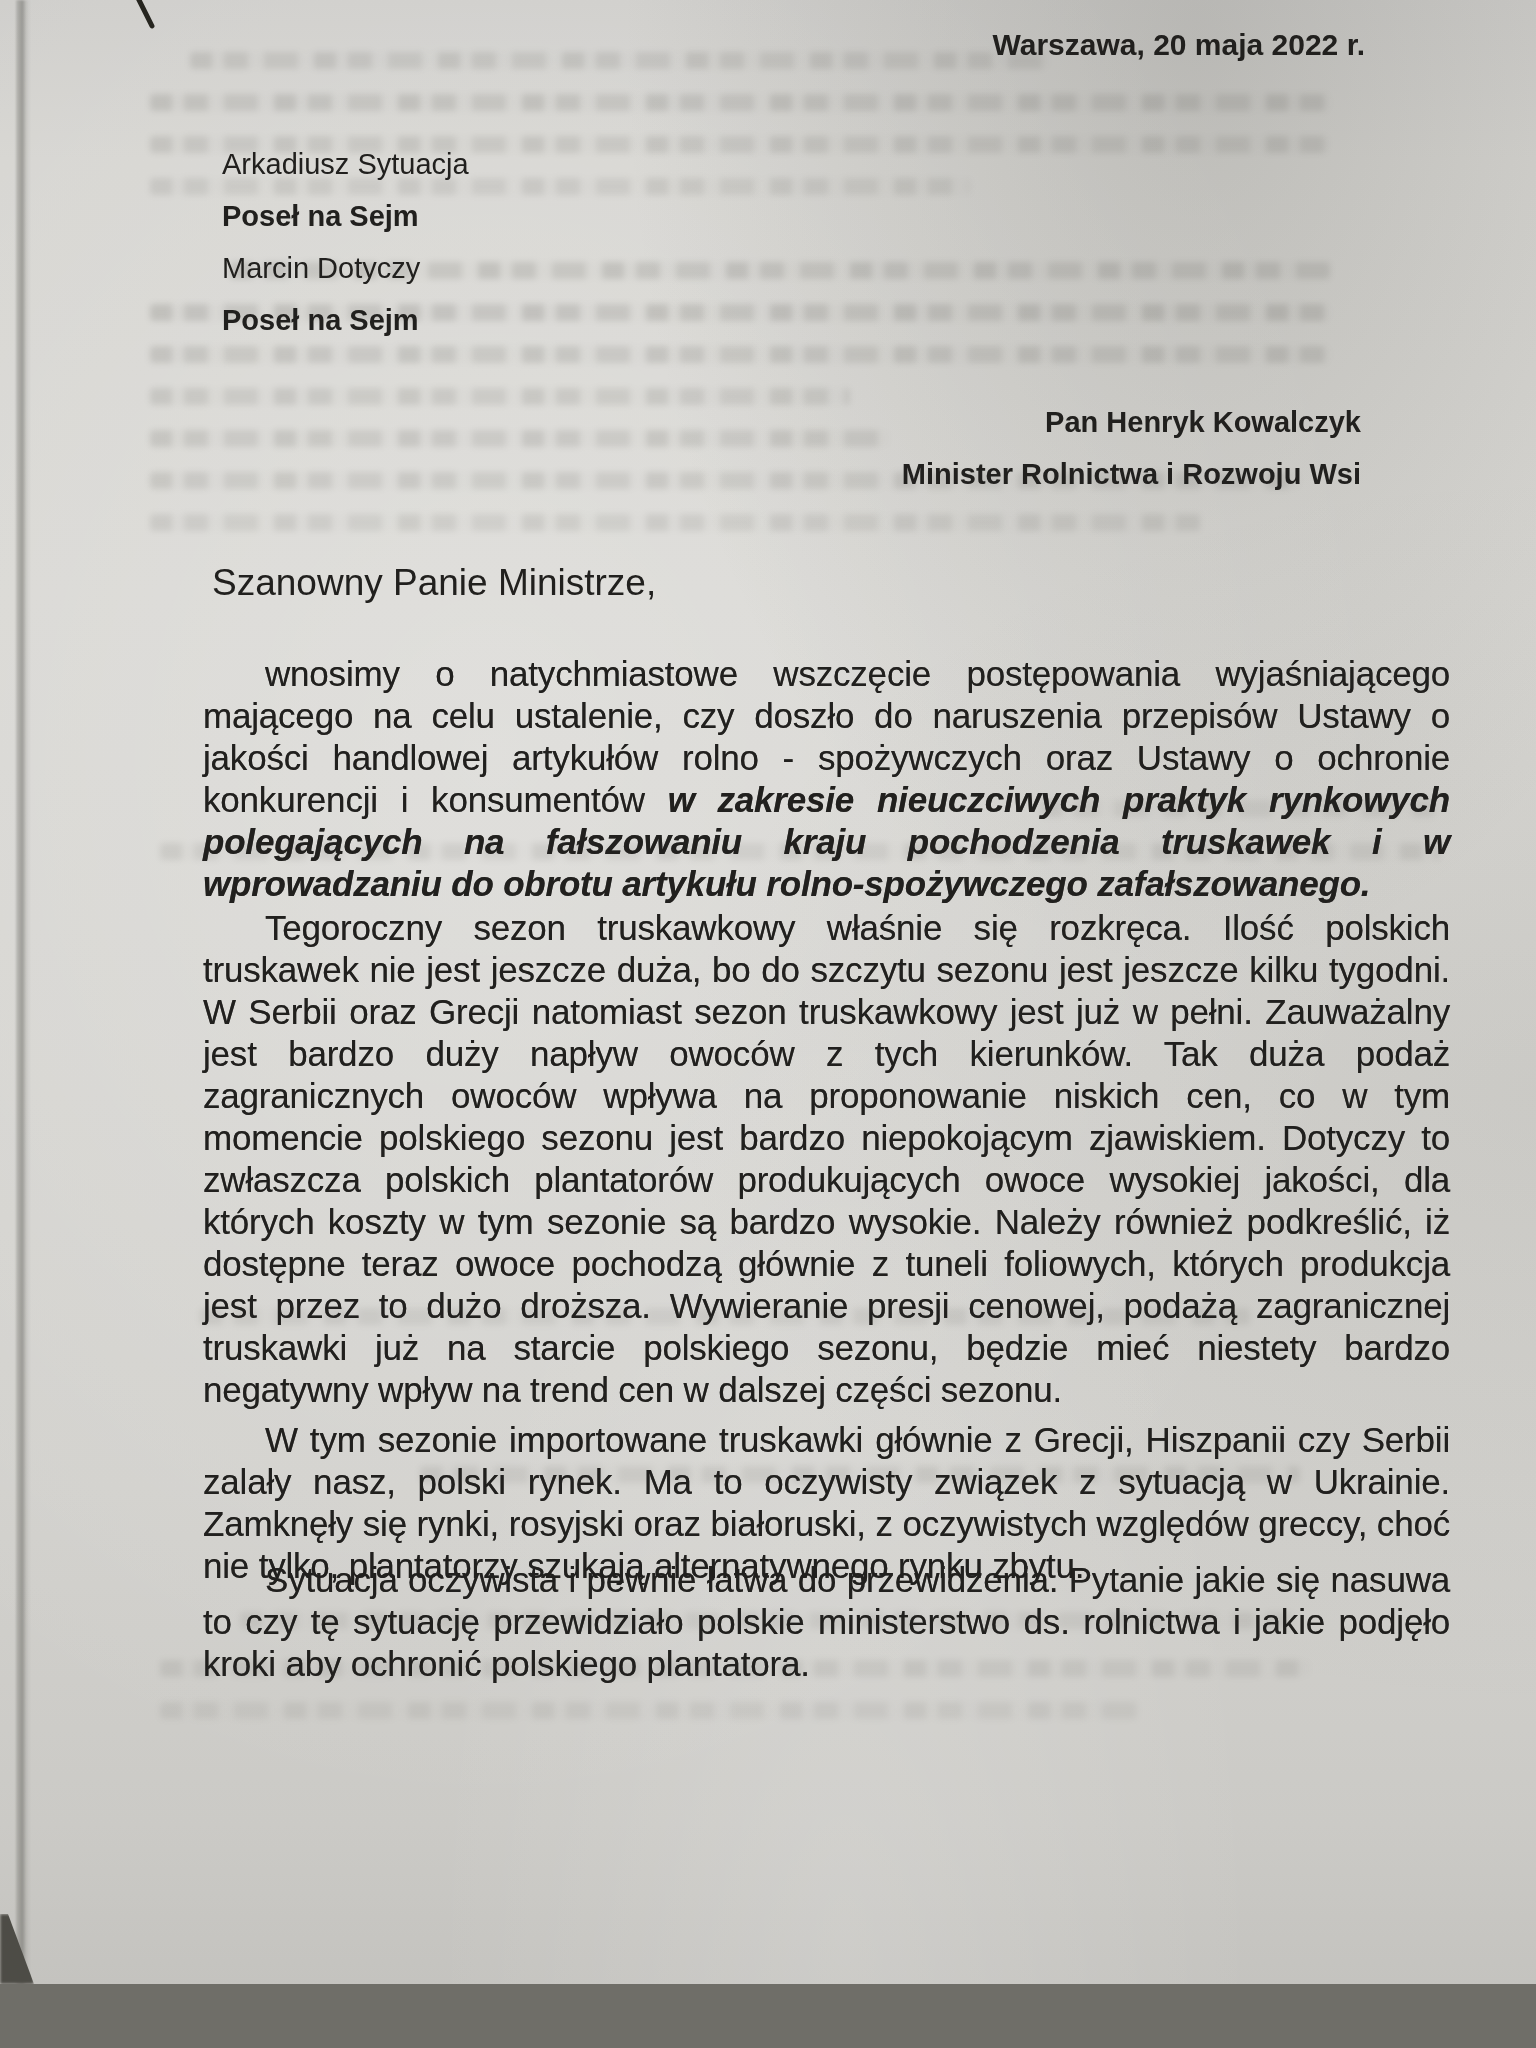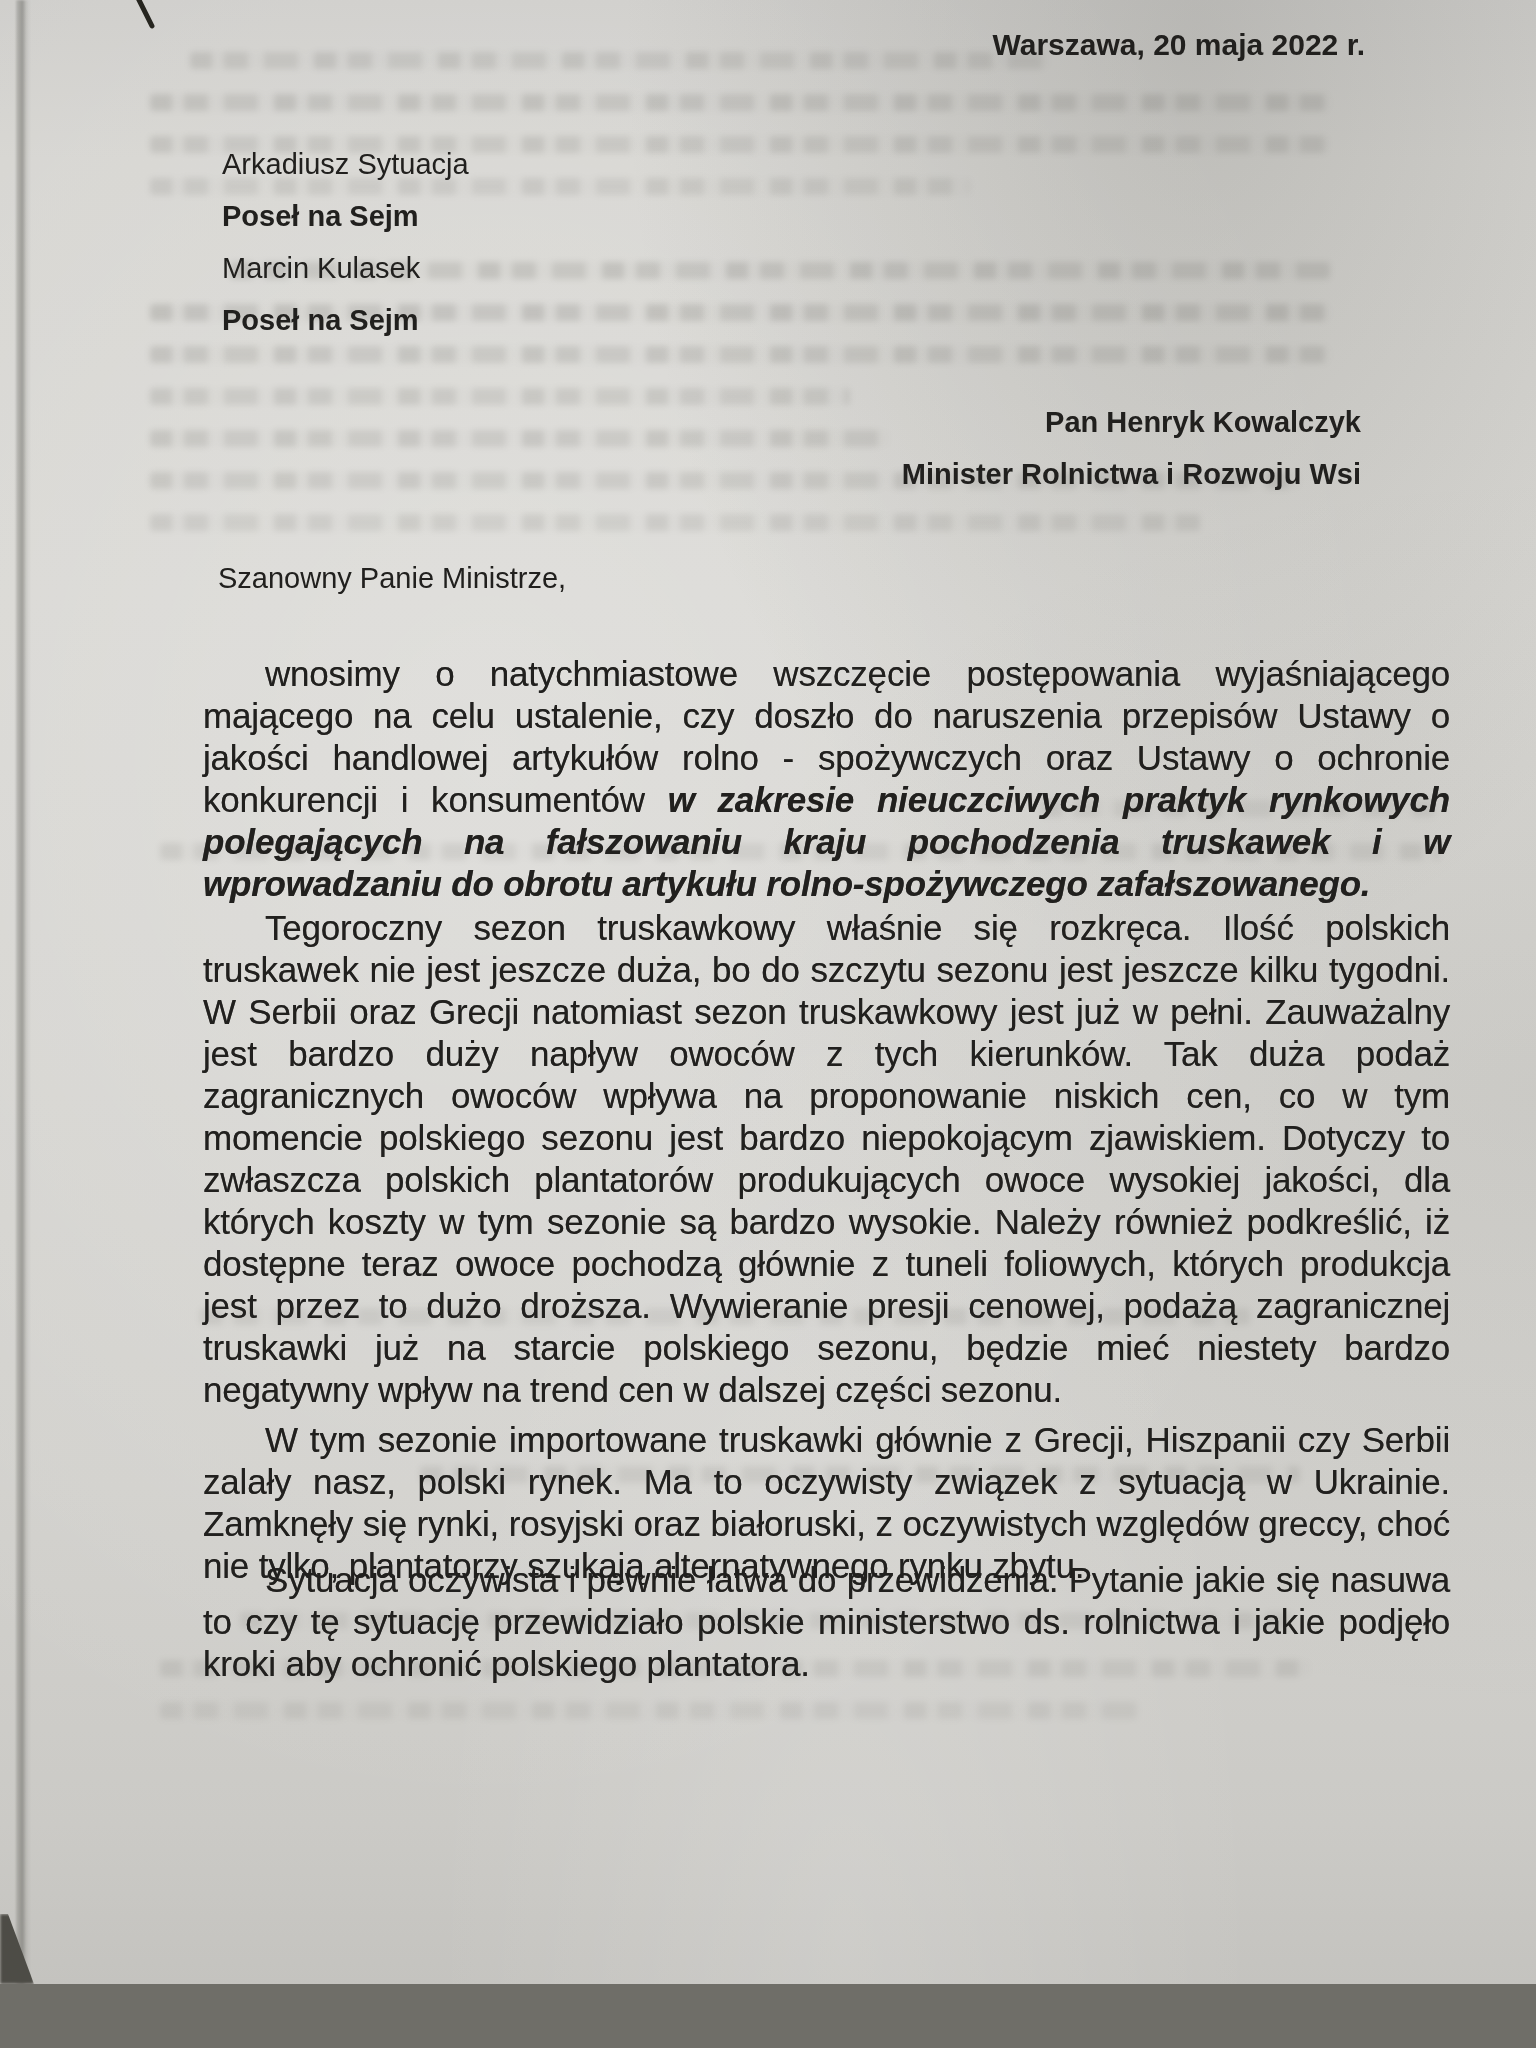--- a/index.html
+++ b/index.html
@@ -30,21 +30,21 @@
     clip-path:polygon(0 0, 8px 0, 34px 70px, 0 70px);
     filter:blur(1.5px);
   }
   .ink-mark{position:absolute;left:128px;top:-4px;}
   .fold{position:absolute;left:0;top:1975px;width:1536px;height:73px;pointer-events:none;}
   .txt{position:absolute;}
   .date{top:28px;right:171px;font-size:30px;font-weight:600;}
   .sender{top:138px;left:222px;font-size:29px;line-height:52px;}
   .sender .bold{font-weight:700;}
   .recipient{top:396px;right:175px;text-align:right;font-size:29px;font-weight:700;line-height:52px;}
-  .salutation{top:562px;left:218px;font-size:29px;}
+  .salutation{top:562px;left:212px;font-size:37px;}
   .para{
     position:absolute;left:160px;right:86px;
     text-align:justify;text-indent:62px;
     font-size:35px;line-height:42px;
     letter-spacing:-0.2px;
     text-shadow:0 0 0.6px rgba(33,32,30,0.65);
     margin-left:43px;
   }
   .p1{top:618px;}
   .p2{top:872px;}
@@ -93,21 +93,21 @@
   <div class="ghost" style="top:1466px;left:420px;width:880px;opacity:.24"></div>
   <div class="ghost" style="top:1612px;left:240px;width:1060px;opacity:.22"></div>
   <div class="ghost" style="top:1660px;left:160px;width:1150px;opacity:.24"></div>
   <div class="ghost" style="top:1702px;left:160px;width:980px;opacity:.20"></div>
 
   <div class="txt date">Warszawa, 20 maja 2022 r.</div>
 
   <div class="txt sender">
     <div>Arkadiusz Sytuacja</div>
     <div class="bold">Poseł na Sejm</div>
-    <div>Marcin Kulasek</div>
+    <div>Marcin Dotyczy</div>
     <div class="bold">Poseł na Sejm</div>
   </div>
 
   <div class="txt recipient">
     <div>Pan Henryk Kowalczyk</div>
     <div>Minister Rolnictwa i Rozwoju Wsi</div>
   </div>
 
   <div class="txt salutation">Szanowny Panie Ministrze,</div>
 

